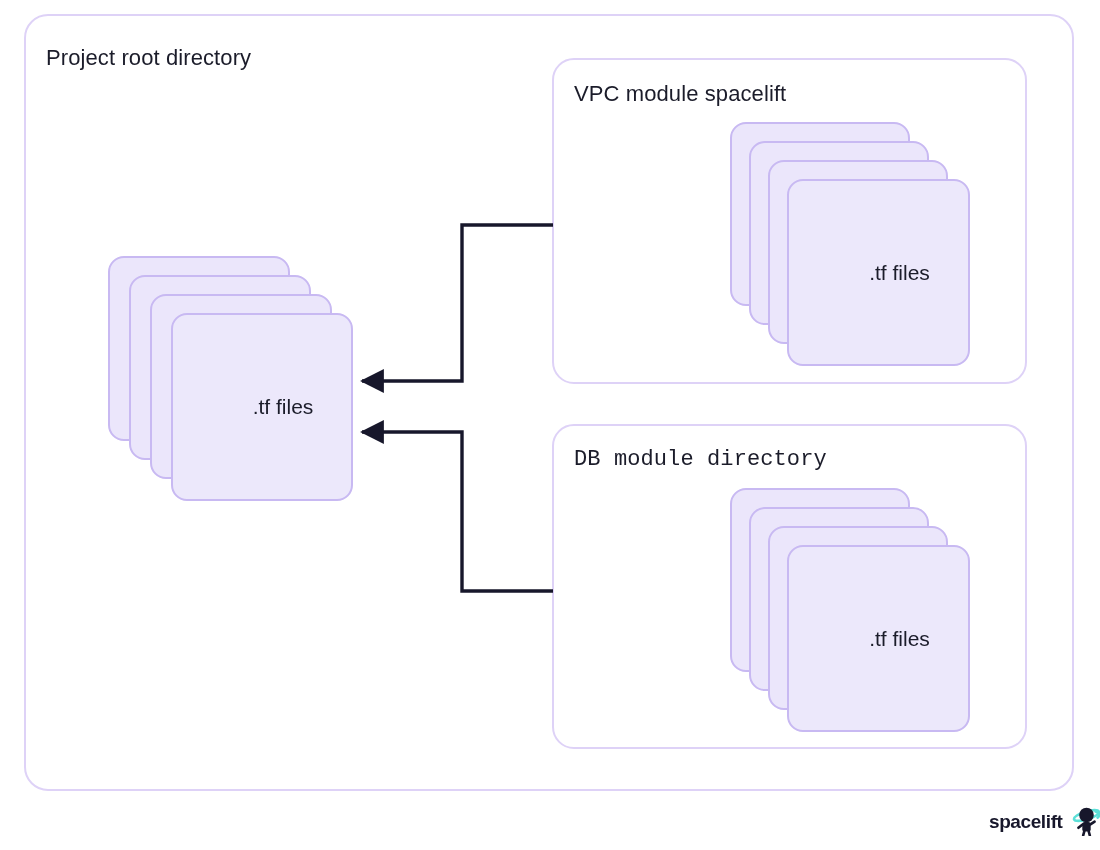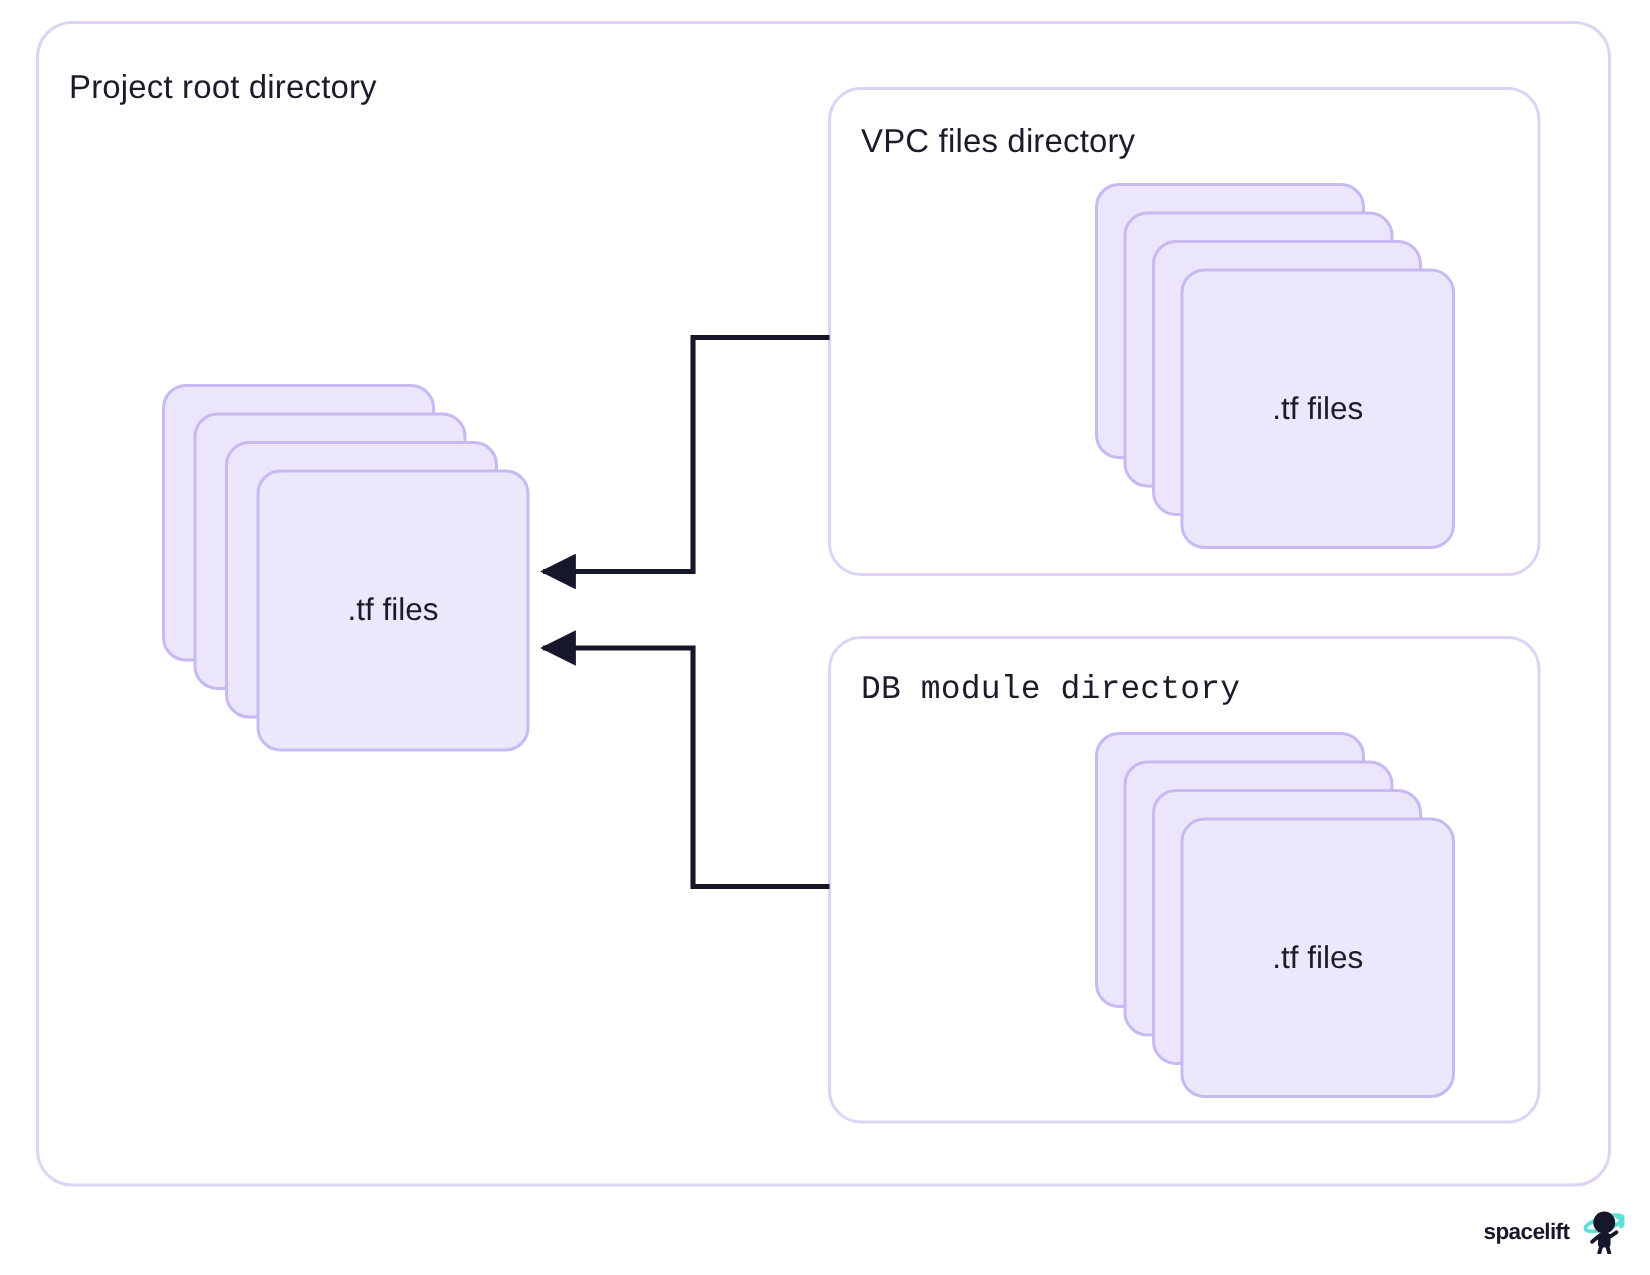--- a/index.html
+++ b/index.html
@@ -75,20 +75,21 @@
     background: #ece8fb;
   }
   .stack-label {
     position: absolute;
     width: 100%;
     text-align: center;
     color: #1b1c2a;
     font-size: 21px;
     line-height: 24px;
     white-space: nowrap;
+    padding-left: 21px;
   }
 
   
   #root-stack { left: 108px; top: 256px; width: 245px; height: 248px; }
   #root-stack .c0 { left: 0px;  top: 0px;  width: 182px; height: 185px; }
   #root-stack .c1 { left: 21px; top: 19px; width: 182px; height: 185px; }
   #root-stack .c2 { left: 42px; top: 38px; width: 182px; height: 185px; }
   #root-stack .c3 { left: 63px; top: 57px; width: 182px; height: 188px; }
   #root-stack .stack-label { left: 63px; top: 139px; width: 182px; }
 
@@ -121,41 +122,41 @@
   
   #logo {
     position: absolute;
     left: 989px;
     top: 806px;
     display: flex;
     align-items: center;
     gap: 2px;
   }
   #logo-text {
-    font-size: 15px;
+    font-size: 19px;
     font-weight: bold;
     color: #17172b;
     letter-spacing: -0.4px;
     line-height: 19px;
   }
   #logo-mark {
     display: block;
     margin-left: 1px;
   }
 </style>
 </head>
 <body>
 
 <div id="canvas">
 
   <div id="root-container" class="container-box"></div>
   <div id="root-title" class="container-title">Project root directory</div>
 
   <div id="vpc-container" class="container-box"></div>
-  <div id="vpc-title" class="container-title">VPC files directory</div>
+  <div id="vpc-title" class="container-title">VPC module spacelift</div>
 
   <div id="db-container" class="container-box"></div>
   <div id="db-title" class="container-title">DB module directory</div>
 
   <div id="root-stack" class="stack">
     <div class="stack-card c0"></div>
     <div class="stack-card c1"></div>
     <div class="stack-card c2"></div>
     <div class="stack-card c3 front"></div>
     <div class="stack-label">.tf files</div>

